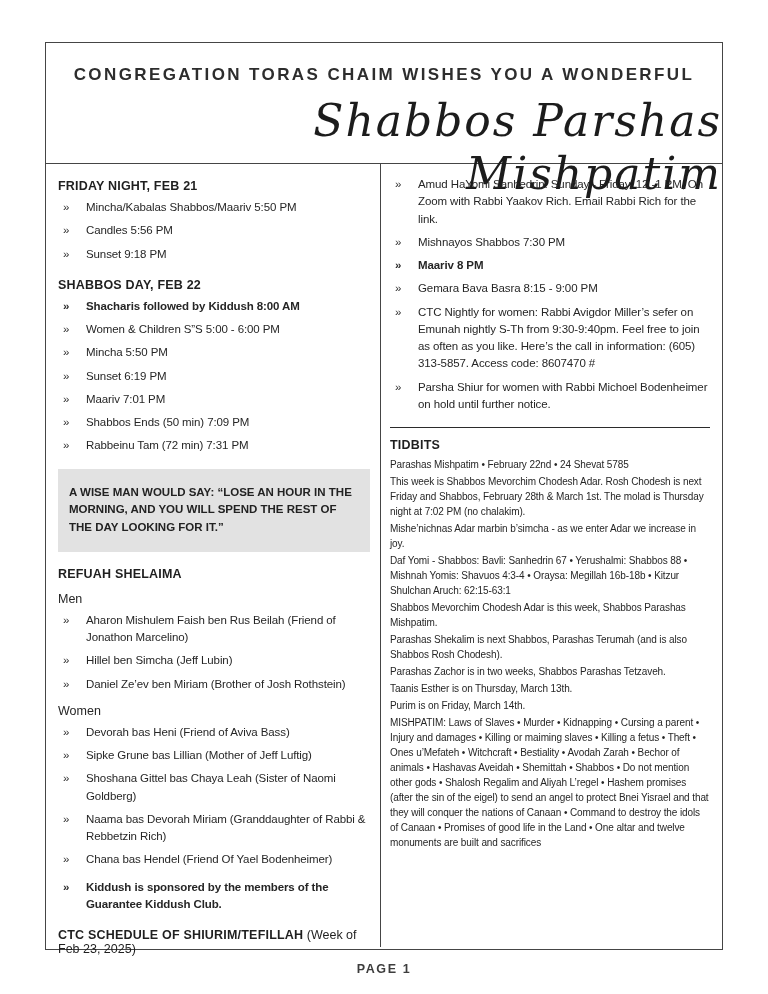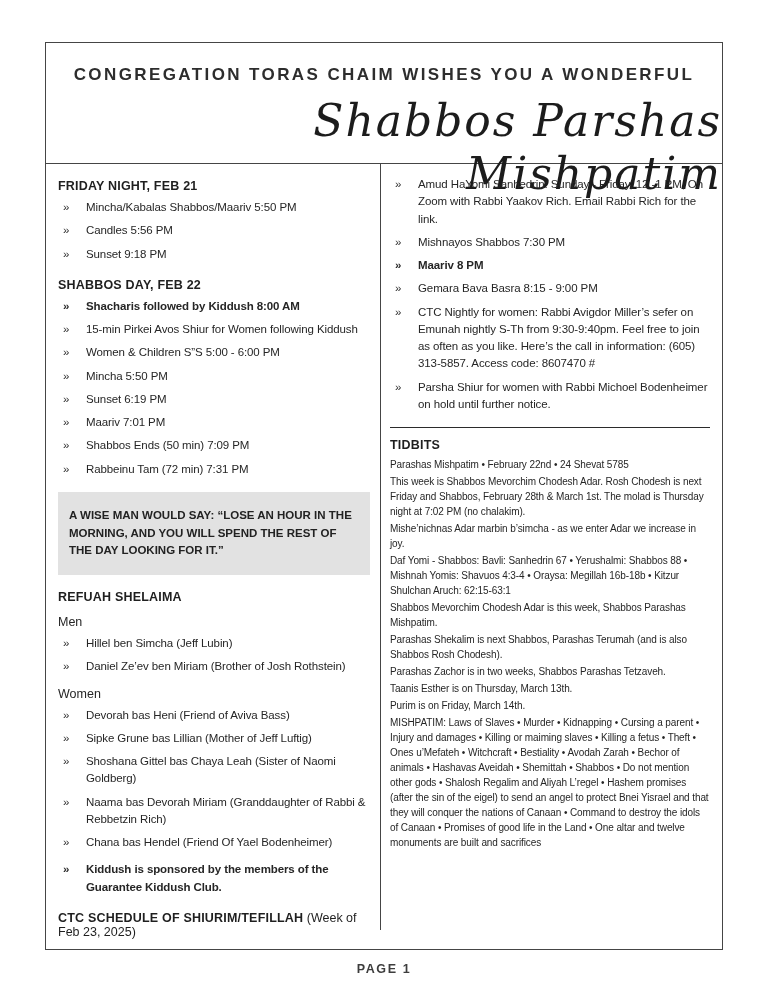--- a/index.html
+++ b/index.html
@@ -83,34 +83,34 @@
         <h3>FRIDAY NIGHT, FEB 21</h3>
         <ul>
           <li>Mincha/Kabalas Shabbos/Maariv 5:50 PM</li>
           <li>Candles 5:56 PM</li>
           <li>Sunset 9:18 PM</li>
         </ul>
 
         <h3>SHABBOS DAY, FEB 22</h3>
         <ul>
           <li class="bold">Shacharis followed by Kiddush 8:00 AM</li>
-          <li>15-min Pirkei Avos Shiur for Women following Kiddush</li>
           <li>Women &amp; Children S”S 5:00 - 6:00 PM</li>
           <li>Mincha 5:50 PM</li>
           <li>Sunset 6:19 PM</li>
           <li>Maariv 7:01 PM</li>
           <li>Shabbos Ends (50 min) 7:09 PM</li>
           <li>Rabbeinu Tam (72 min) 7:31 PM</li>
         </ul>
 
         <div class="quote-box">A WISE MAN WOULD SAY: “LOSE AN HOUR IN THE MORNING, AND YOU WILL SPEND THE REST OF THE DAY LOOKING FOR IT.”</div>
 
         <h3>REFUAH SHELAIMA</h3>
         <div class="subhead">Men</div>
         <ul>
+          <li>Aharon Mishulem Faish ben Rus Beilah (Friend of Jonathon Marcelino)</li>
           <li>Hillel ben Simcha (Jeff Lubin)</li>
           <li>Daniel Ze’ev ben Miriam (Brother of Josh Rothstein)</li>
         </ul>
         <div class="subhead">Women</div>
         <ul>
           <li>Devorah bas Heni (Friend of Aviva Bass)</li>
           <li>Sipke Grune bas Lillian (Mother of Jeff Luftig)</li>
           <li>Shoshana Gittel bas Chaya Leah (Sister of Naomi Goldberg)</li>
           <li>Naama bas Devorah Miriam (Granddaughter of Rabbi &amp; Rebbetzin Rich)</li>
           <li>Chana bas Hendel (Friend Of Yael Bodenheimer)</li>

